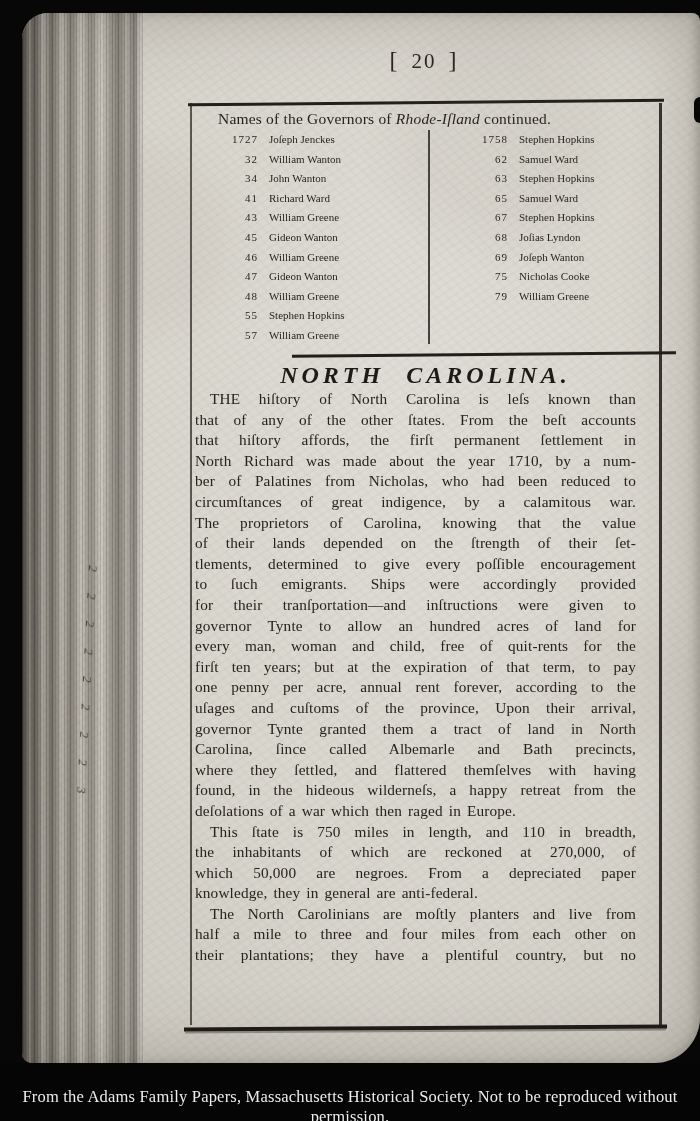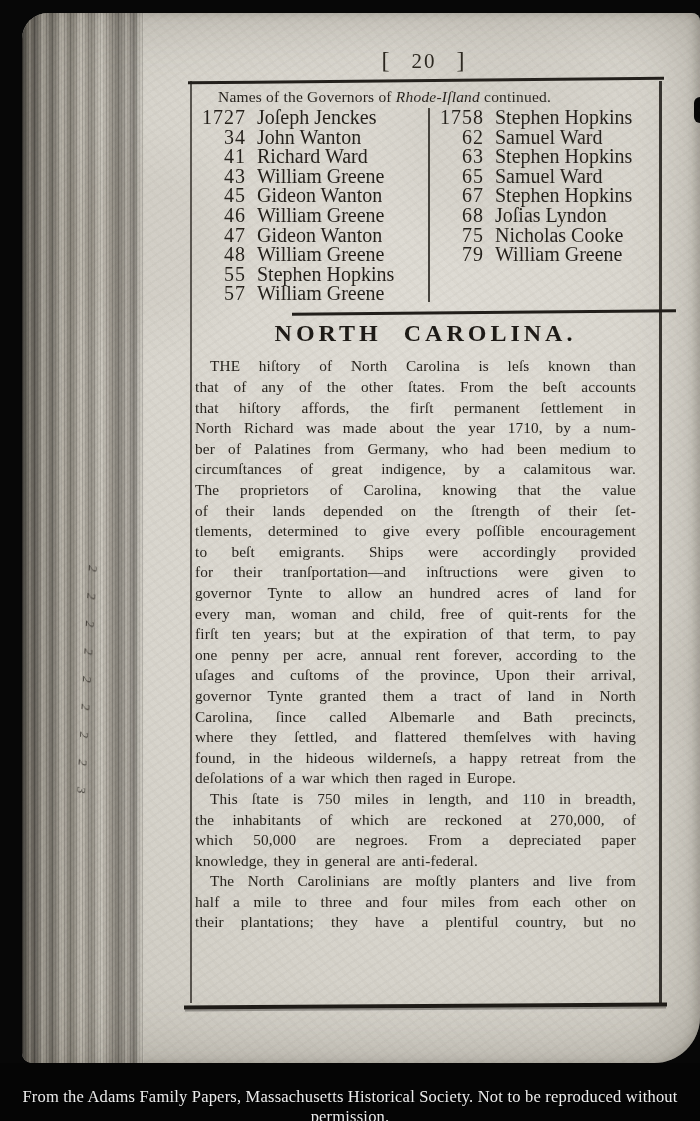--- a/index.html
+++ b/index.html
@@ -38,49 +38,49 @@
       repeating-linear-gradient(47deg, rgba(90,82,70,.045) 0 3px, transparent 3px 8px),
       repeating-linear-gradient(-33deg, rgba(60,55,48,.05) 0 2px, transparent 2px 7px),
       radial-gradient(circle at 18% 22%, rgba(105,95,80,.10) 0 6%, transparent 12%),
       radial-gradient(circle at 88% 64%, rgba(105,95,80,.08) 0 5%, transparent 11%),
       radial-gradient(circle at 70% 12%, rgba(95,88,74,.09) 0 7%, transparent 13%);}
   .notch{position:absolute;right:-2px;top:84px;width:8px;height:26px;background:#070707;border-radius:6px 0 0 6px;}
 
   
   .page-number{position:absolute;top:34px;left:0;right:0;text-align:center;
     font-size:21px;color:#2a261f;letter-spacing:2px;}
-  .page-number .pn{margin:0 20px;}
+  .page-number .pn{margin:0 12px;}
   .page-number .br{font-size:24px;}
 
   
-  .textblock{position:absolute;left:42px;top:68px;width:472px;height:922px;
+  .textblock{position:absolute;left:42px;top:90px;width:472px;height:922px;
     border-left:2px solid rgba(34,30,26,.7);
     border-right:3px solid rgba(28,25,21,.85);
     box-sizing:border-box;}
   .table-top-rule{position:absolute;top:-2px;left:-4px;right:-5px;height:3px;
     background:#221f1b;transform:rotate(-0.55deg);}
 
   
   .gov-title{padding:7px 0 2px 26px;font-size:15.5px;letter-spacing:.2px;white-space:nowrap;}
   .gov-cols{position:relative;display:flex;}
   .gov-divider{position:absolute;left:236px;top:0;bottom:2px;width:2px;background:rgba(30,27,23,.8);}
-  .gov-col{font-size:20px;line-height:19.6px;}
+  .gov-col{font-size:11px;line-height:19.6px;margin-left:12px;}
   .gov-col.left{width:236px;}
   .gov-col.right{flex:1;padding-left:6px;}
   .gov-row{display:flex;white-space:nowrap;}
   .gyear{width:54px;text-align:right;padding-right:11px;letter-spacing:1px;}
   .gov-col.right .gyear{width:50px;}
 
   
   .section-rule{margin:7px 0 0 100px;width:384px;height:2.5px;background:#211e1a;transform:rotate(-0.5deg);}
-  .article-heading{margin:7px 0 0 0;text-align:center;font-size:24px;font-weight:600;
+  .article-heading{margin:7px 0 0 0;text-align:center;font-size:24px;font-style:italic;font-weight:600;
     letter-spacing:4px;word-spacing:12px;color:#1d1a16;}
 
   
-  .article-body{margin-top:9px;padding:0 23px 0 3px;font-size:15.3px;line-height:20.6px;
+  .article-body{padding:0 23px 0 3px;font-size:15.3px;line-height:20.6px;
     letter-spacing:.15px;word-spacing:2px;color:#26221c;}
   .line{text-align:justify;text-align-last:justify;text-justify:inter-word;white-space:nowrap;}
   .line.indent{padding-left:15px;}
   .line.pfinal{text-align-last:left;white-space:normal;}
 
   .bottom-rule{position:absolute;left:-8px;right:-8px;bottom:-4px;height:3.5px;
     background:#1e1b17;transform:rotate(-0.35deg);box-shadow:0 3px 0 -1px rgba(30,27,23,.35);}
 
   
   .footer-band{position:absolute;left:0;top:1063px;width:700px;height:60px;background:#050505;}
@@ -110,20 +110,24 @@
           <div class="gov-title">
             <span>Names of the Governors of </span><i>Rhode-Iſland</i><span> continued.</span>
           </div>
           <div class="gov-cols">
             <div class="gov-col left" id="govL">
                 <div class="gov-row">
                   <span class="gyear">1727</span>
                   <span class="gname">Joſeph Jenckes</span>
                 </div>
                 <div class="gov-row">
+                  <span class="gyear">32</span>
+                  <span class="gname">William Wanton</span>
+                </div>
+                <div class="gov-row">
                   <span class="gyear">34</span>
                   <span class="gname">John Wanton</span>
                 </div>
                 <div class="gov-row">
                   <span class="gyear">41</span>
                   <span class="gname">Richard Ward</span>
                 </div>
                 <div class="gov-row">
                   <span class="gyear">43</span>
                   <span class="gname">William Greene</span>
@@ -171,46 +175,50 @@
                   <span class="gyear">65</span>
                   <span class="gname">Samuel Ward</span>
                 </div>
                 <div class="gov-row">
                   <span class="gyear">67</span>
                   <span class="gname">Stephen Hopkins</span>
                 </div>
                 <div class="gov-row">
                   <span class="gyear">68</span>
                   <span class="gname">Joſias Lyndon</span>
+                </div>
+                <div class="gov-row">
+                  <span class="gyear">69</span>
+                  <span class="gname">Joſeph Wanton</span>
                 </div>
                 <div class="gov-row">
                   <span class="gyear">75</span>
                   <span class="gname">Nicholas Cooke</span>
                 </div>
                 <div class="gov-row">
                   <span class="gyear">79</span>
                   <span class="gname">William Greene</span>
                 </div>
               </div>
           </div>
         </div>
 
         <div class="section-rule"></div>
         <div class="article-heading">NORTH CAROLINA.</div>
         <div class="article-body" id="article">
             <div class="line indent">THE hiſtory of North Carolina is leſs known than</div>
             <div class="line">that of any of the other ſtates.  From the beſt accounts</div>
             <div class="line">that hiſtory affords, the firſt permanent ſettlement in</div>
             <div class="line">North Richard was made about the year 1710, by a num-</div>
-            <div class="line">ber of Palatines from Germany, who had been medium to</div>
+            <div class="line">ber of Palatines from Nicholas, who had been reduced to</div>
             <div class="line">circumſtances of great indigence, by a calamitous war.</div>
             <div class="line">The proprietors of Carolina, knowing that the value</div>
             <div class="line">of their lands depended on the ſtrength of their ſet-</div>
             <div class="line">tlements, determined to give every poſſible encouragement</div>
-            <div class="line">to beſt emigrants.  Ships were accordingly provided</div>
+            <div class="line">to ſuch emigrants.  Ships were accordingly provided</div>
             <div class="line">for their tranſportation—and inſtructions were given to</div>
             <div class="line">governor Tynte to allow an hundred acres of land for</div>
             <div class="line">every man, woman and child, free of quit-rents for the</div>
             <div class="line">firſt ten years; but at the expiration of that term, to pay</div>
             <div class="line">one penny per acre, annual rent forever, according to the</div>
             <div class="line">uſages and cuſtoms of the province,  Upon their arrival,</div>
             <div class="line">governor Tynte granted them a tract of land in North</div>
             <div class="line">Carolina, ſince called Albemarle and Bath precincts,</div>
             <div class="line">where they ſettled, and flattered themſelves with having</div>
             <div class="line">found, in the hideous wilderneſs, a happy retreat from the</div>

